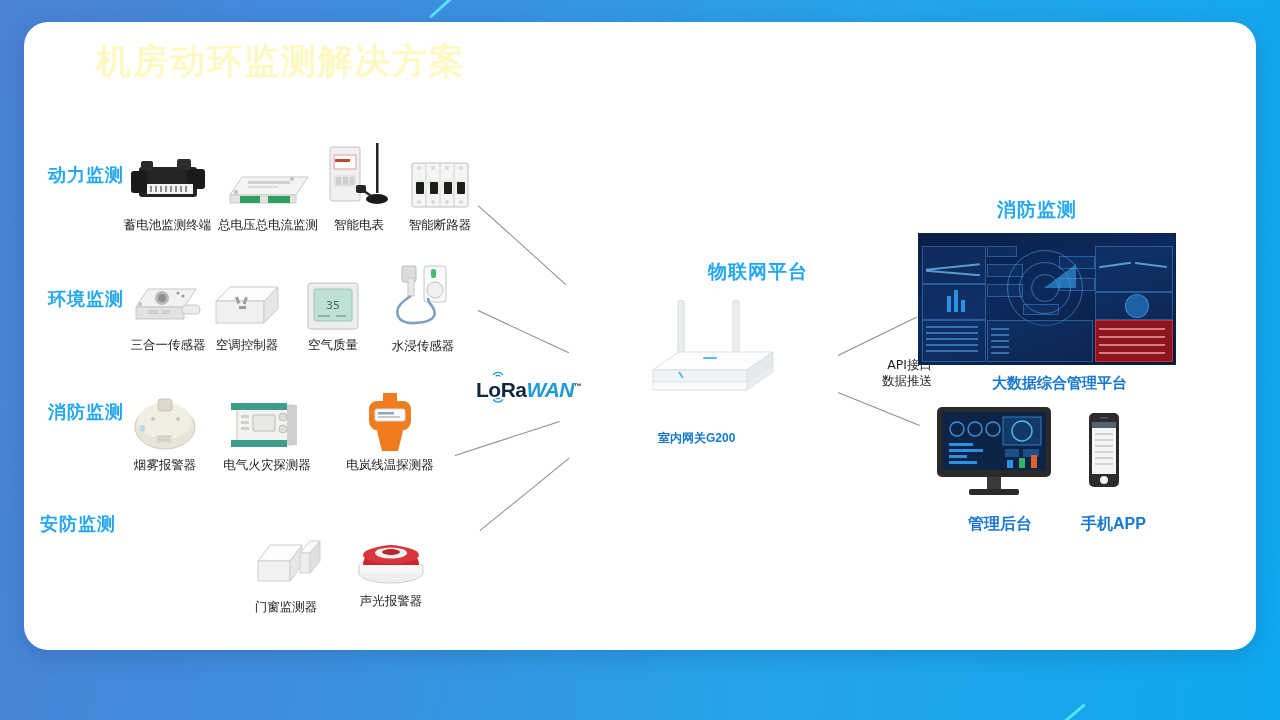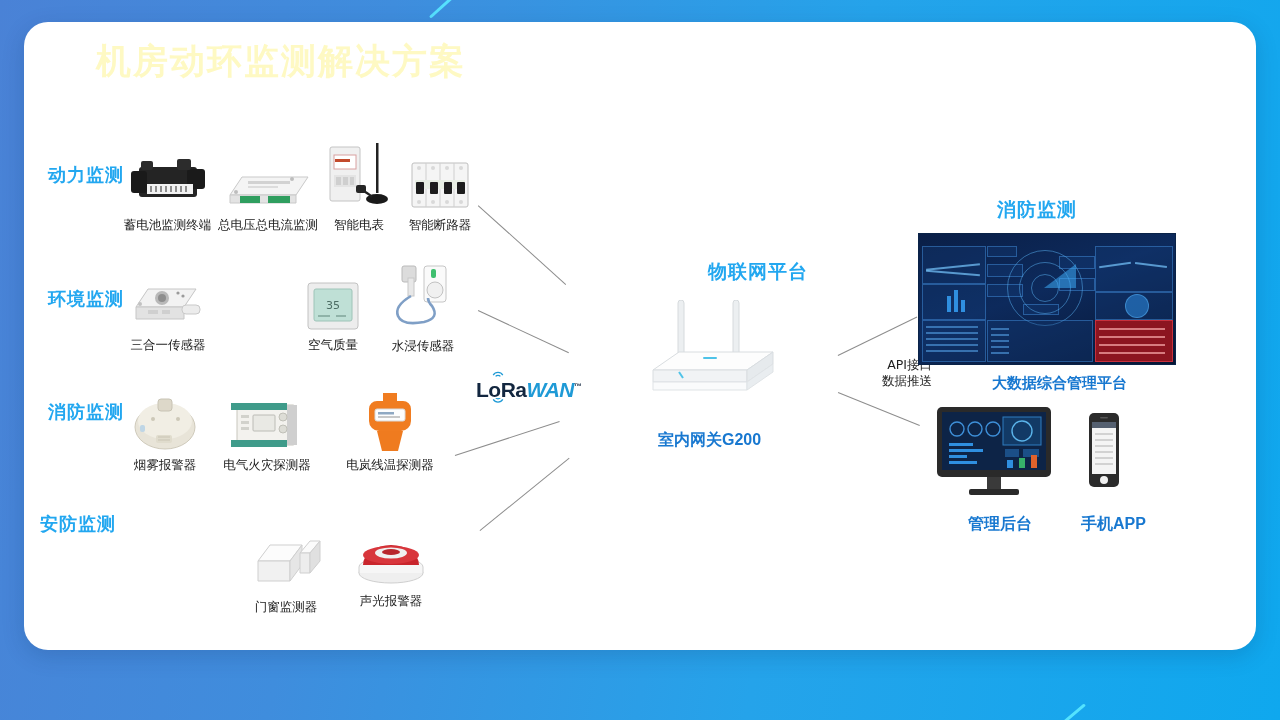--- a/index.html
+++ b/index.html
@@ -197,20 +197,35 @@
         <circle cx="57" cy="19" r="1.6" fill="#9a9a9a"></circle>
         <rect x="22" y="33" width="10" height="4" fill="#cfcfcf"></rect>
         <rect x="36" y="33" width="8" height="4" fill="#cfcfcf"></rect>
         <rect x="56" y="28" width="18" height="9" rx="4" fill="#ececec" stroke="#c9c9c9"></rect>
         <circle cx="14" cy="27" r="2" fill="#c2c2c2"></circle>
       </svg>
     </div>
     <div class="cap">三合一传感器</div>
   </div>
 
+  <div class="dev" style="left:200px;top:265px;width:94px;">
+    <div class="pic">
+      <svg width="78" height="54" viewBox="0 0 78 54">
+        <polygon points="8,22 22,8 70,8 56,22" fill="#fbfbfb" stroke="#cccccc"></polygon>
+        <polygon points="8,22 56,22 56,44 8,44" fill="#f0f0f0" stroke="#cccccc"></polygon>
+        <polygon points="56,22 70,8 70,30 56,44" fill="#e6e6e6" stroke="#cccccc"></polygon>
+        <g fill="#9e9e9e">
+          <rect x="28" y="18" width="3" height="7" transform="rotate(-20 29 21)"></rect>
+          <rect x="36" y="18" width="3" height="7" transform="rotate(20 37 21)"></rect>
+          <rect x="31" y="27" width="7" height="3"></rect>
+        </g>
+      </svg>
+    </div>
+    <div class="cap">空调控制器</div>
+  </div>
 
   <div class="dev" style="left:295px;top:265px;width:76px;">
     <div class="pic">
       <svg width="66" height="56" viewBox="0 0 66 56">
         <rect x="8" y="6" width="50" height="46" rx="3" fill="#ededed" stroke="#c2c2c2"></rect>
         <rect x="14" y="12" width="38" height="32" rx="2" fill="#bfe0d6" stroke="#9ec4b8"></rect>
         <text x="33" y="32" font-size="11" fill="#4d6d64" text-anchor="middle" font-family="DejaVu Sans">35</text>
         <rect x="18" y="38" width="12" height="2" fill="#8fb3a8"></rect>
         <rect x="36" y="38" width="10" height="2" fill="#8fb3a8"></rect>
       </svg>
@@ -342,21 +357,21 @@
       <rect x="88" y="0" width="6" height="62" rx="3" fill="#eceff1" stroke="#d6dadd"></rect>
       <polygon points="8,70 34,52 128,52 102,70" fill="#fdfdfd" stroke="#d9dde0"></polygon>
       <polygon points="8,70 102,70 102,82 8,82" fill="#f1f3f5" stroke="#d9dde0"></polygon>
       <polygon points="102,70 128,52 128,64 102,82" fill="#e6eaed" stroke="#d9dde0"></polygon>
       <polygon points="8,82 102,82 102,90 8,90" fill="#fafbfc" stroke="#dfe3e6"></polygon>
       <polygon points="102,82 128,64 128,72 102,90" fill="#e9edf0" stroke="#dfe3e6"></polygon>
       <rect x="58" y="57" width="14" height="2" rx="1" fill="#4fc3e8"></rect>
       <path d="M34 72 l4 6" stroke="#4fc3e8" stroke-width="2" fill="none"></path>
     </svg>
   </div>
-  <div class="sec-cap" style="left:658px;top:430px;font-size:16px;">室内网关G200</div>
+  <div class="sec-cap" style="left:658px;top:430px;font-size:12px;">室内网关G200</div>
 
   <div class="api-txt" style="left:852px;top:357px;width:80px;">
     <div>API接口</div>
     <div>数据推送</div>
   </div>
 
   <div class="sec-head" style="left:997px;top:197px;">消防监测</div>
 
   <div class="dash">
     <div class="tile" style="left:3px;top:12px;width:62px;height:36px;"></div>

